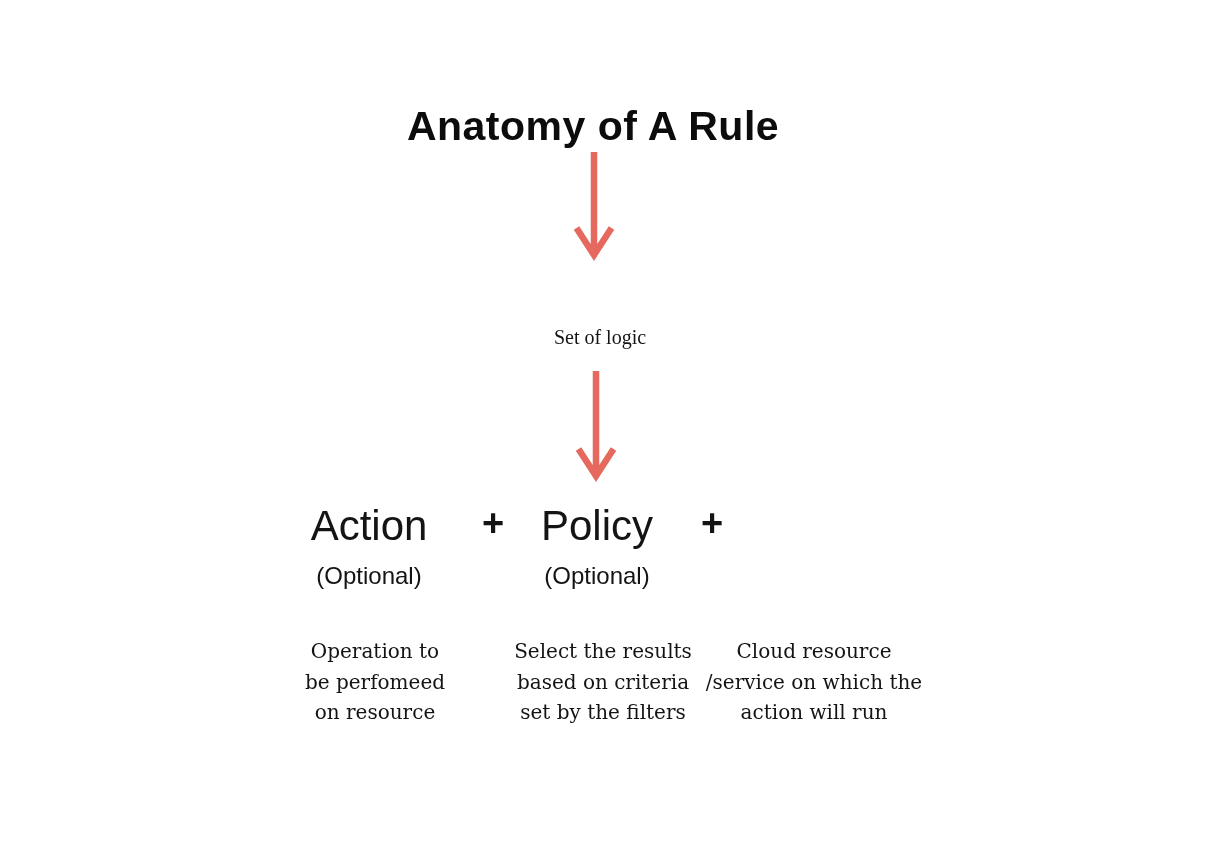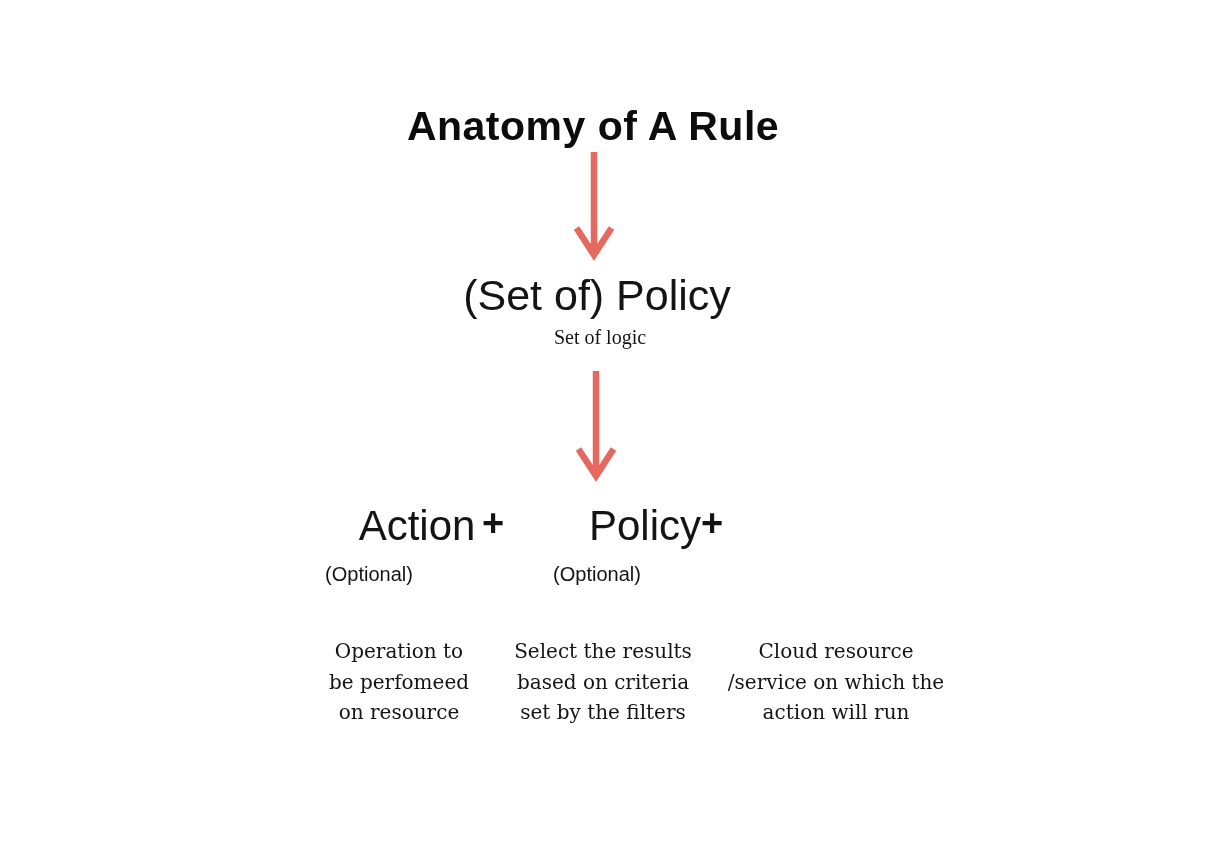--- a/index.html
+++ b/index.html
@@ -35,32 +35,31 @@
     font-size: 20px;
     color: #141414;
     line-height: 1.3;
   }
   .comp-label {
     top: 505px;
     font-size: 42px;
     font-weight: 300;
     color: #141414;
     line-height: 1;
-    margin-left: 48px;
   }
   .plus {
     top: 504px;
     font-size: 38px;
     font-weight: 700;
     color: #141414;
     line-height: 1;
   }
   .optional {
     top: 562px;
-    font-size: 20px;
+    font-size: 24px;
     font-weight: 300;
     color: #141414;
     line-height: 1.2;
   }
   .desc {
     top: 636px;
     font-family: "DejaVu Serif", "Liberation Serif", serif;
     font-size: 20px;
     color: #141414;
     line-height: 30.5px;
@@ -73,38 +72,37 @@
 <body>
 
 <div class="canvas">
 
   <div class="abs title">Anatomy of A Rule</div>
 
   <svg class="arrow" style="left:594px; top:151px;" width="46" height="110" viewBox="0 0 46 110" aria-hidden="true">
     <path d="M23 1 L23 101 M5.5 77 L23 104 L40.5 77" fill="none" stroke-width="6.5" stroke-linecap="butt" stroke-linejoin="miter" stroke="#E5695F"></path>
   </svg>
 
-  <div class="abs policy-heading">(Set of) Policy</div>
   <div class="abs policy-sub">Set of logic</div>
 
   <svg class="arrow" style="left:596px; top:370px;" width="46" height="112" viewBox="0 0 46 112" aria-hidden="true">
     <path d="M23 1 L23 103 M5.5 79 L23 106 L40.5 79" fill="none" stroke-width="6.5" stroke-linecap="butt" stroke-linejoin="miter" stroke="#E5695F"></path>
   </svg>
 
   <div class="abs comp-label" style="left:369px;">Action</div>
   <div class="abs plus" style="left:493px;">+</div>
   <div class="abs comp-label" style="left:597px;">Policy</div>
   <div class="abs plus" style="left:712px;">+</div>
 
   <div class="abs optional" style="left:369px;">(Optional)</div>
   <div class="abs optional" style="left:597px;">(Optional)</div>
 
-  <div class="abs desc" style="left:375px;margin-left:24px;">Operation to
+  <div class="abs desc" style="left:375px;">Operation to
 be perfomeed
 on resource</div>
   <div class="abs desc" style="left:603px;text-align:center;">Select the results
 based on criteria
 set by the filters</div>
-  <div class="abs desc" style="left:836px;">Cloud resource
+  <div class="abs desc" style="left:814px;">Cloud resource
 /service on which the
 action will run</div>
 
 </div>
 
 </body></html>

